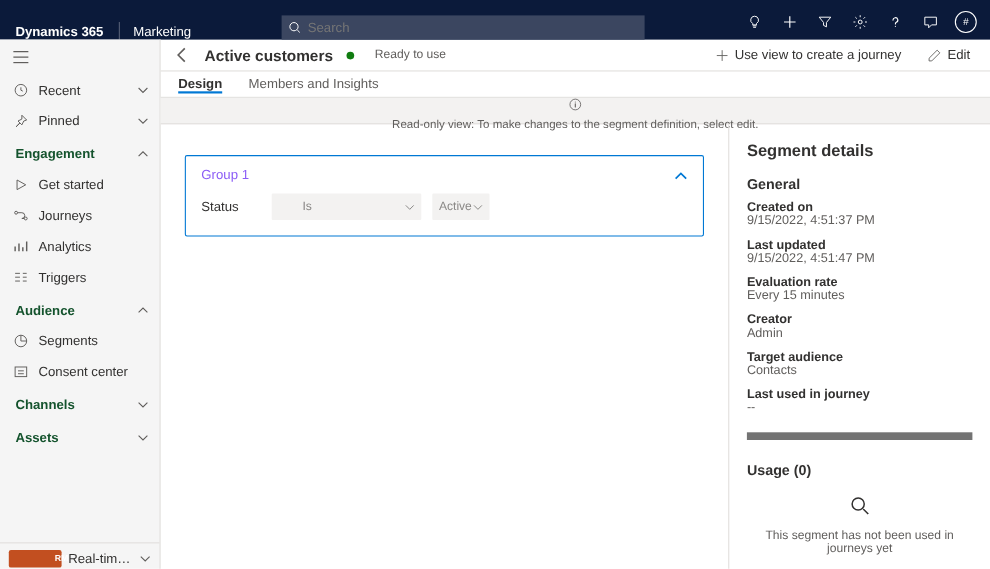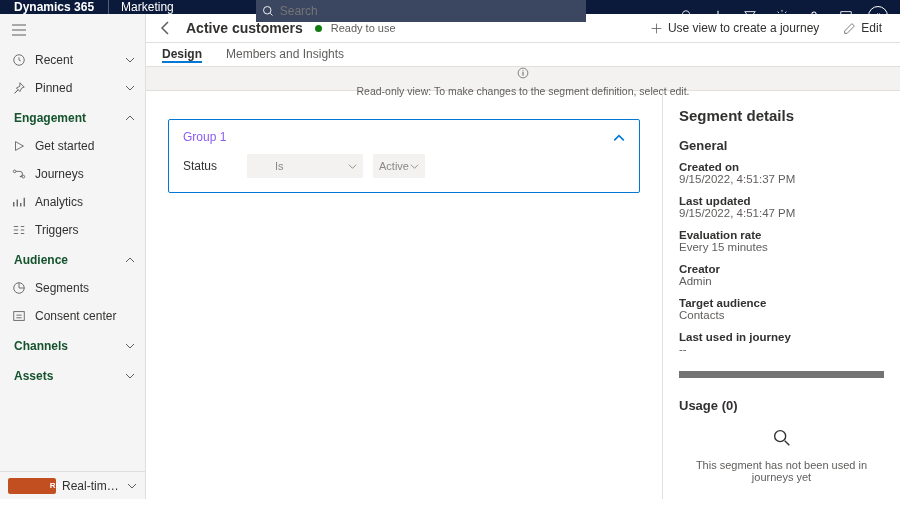--- a/index.html
+++ b/index.html
@@ -1,19 +1,19 @@
 <!DOCTYPE html>
 <html><head>
 <meta charset="utf-8">
 <style>
   * { box-sizing: border-box; margin: 0; padding: 0; font-family: "Segoe UI", -apple-system, sans-serif; }
   html, body { width: 900px; height: 517px; overflow: hidden; background: #fff; color: #323130; }
   svg { display: block; }
 
-  .topbar { height: 14px; background: #0b1a3a; display: flex; align-items: flex-start; color: #fff; font-size: 12px; }
+  .topbar { height: 36px; background: #0b1a3a; display: flex; align-items: flex-end; color: #fff; font-size: 12px; }
   .topbar .brand { padding: 0 14px; font-weight: 600; }
   .topbar .divider { width: 1px; height: 16px; background: rgba(255,255,255,0.3); }
   .topbar .area { padding: 0 12px; }
   .topbar .search { margin-left: 70px; width: 330px; height: 22px; background: #3b4660; display: flex; align-items: center; padding: 0 6px; gap: 6px; }
   .topbar .search input { flex: 1; background: transparent; border: none; color: #ddd; font-size: 12px; outline: none; }
   .topbar .spacer { flex: 1; }
   .topbar .icons { display: flex; align-items: center; gap: 0; margin-right: 6px; }
   .topbar .icon-btn { width: 32px; height: 32px; display: flex; align-items: center; justify-content: center; cursor: pointer; }
   .topbar .avatar { width: 20px; height: 20px; border: 1px solid #fff; border-radius: 50%; display: flex; align-items: center; justify-content: center; font-size: 9px; font-style: italic; }
 
@@ -27,42 +27,42 @@
   .sidebar .section-header { height: 28px; display: flex; align-items: center; padding: 0 10px 0 14px; font-size: 12px; font-weight: 600; cursor: pointer; color: #14532d; margin-top: 2px; }
   .sidebar .section-header .lbl { flex: 1; }
   .sidebar .footer { height: 28px; border-top: 1px solid #e1dfdd; display: flex; align-items: center; padding: 0 8px; gap: 6px; font-size: 12px; cursor: pointer; }
   .sidebar .footer .badge { width: 16px; height: 16px; background: #c24f20; color: #fff; font-size: 8px; font-weight: 600; display: flex; align-items: center; justify-content: center; border-radius: 2px; padding-left: 48px; }
   .sidebar .footer .lbl { flex: 1; white-space: nowrap; overflow: hidden; text-overflow: ellipsis; }
 
   .main { flex: 1; display: flex; flex-direction: column; }
   .page-header { height: 40px; border-bottom: 1px solid #e1dfdd; display: flex; align-items: center; padding: 0 12px; gap: 12px; }
   .page-header .back { cursor: pointer; color: #605e5c; }
   .page-header .title { font-size: 14px; font-weight: 600; }
-  .page-header .status { display: flex; align-items: center; gap: 9px; font-size: 11px; color: #605e5c; }
+  .page-header .status { display: flex; align-items: center; gap: 19px; font-size: 11px; color: #605e5c; }
   .page-header .status .dot { width: 7px; height: 7px; background: #107c10; border-radius: 50%; }
   .page-header .spacer { flex: 1; }
   .page-header .cmd { display: flex; align-items: center; gap: 5px; font-size: 12px; color: #323130; cursor: pointer; padding: 0 6px; }
 
   .tabs { height: 32px; border-bottom: 1px solid #e1dfdd; display: flex; align-items: center; padding-left: 16px; gap: 24px; }
   .tabs .tab { display: flex; align-items: center; font-size: 12px; color: #605e5c; cursor: pointer; border-bottom: 2px solid transparent; }
   .tabs .tab.active { color: #323130; border-bottom-color: #0078d4; font-weight: 600; }
 
   .infobar { height: 24px; background: #f3f2f1; border-bottom: 1px solid #e1dfdd; display: flex; align-items: center; padding: 0 12px; gap: 6px; font-size: 10.5px; color: #605e5c; flex-direction: column; }
 
   .content { flex: 1; display: flex; }
   .canvas { flex: 1; padding: 28px 22px; overflow: auto; }
   .group-card { border: 1px solid #0078d4; border-radius: 2px; padding: 10px 14px 14px; }
   .group-card .group-head { display: flex; align-items: flex-end; font-size: 12px; color: #8b5cf6; margin-bottom: 10px; }
   .group-card .group-head .lbl { flex: 1; }
   .group-card .group-head .chev { color: #0078d4; cursor: pointer; }
   .group-card .row { display: flex; align-items: center; gap: 10px; }
   .group-card .row .attr { width: 54px; font-size: 12px; }
   .group-card .row .select { height: 24px; background: #f3f2f1; display: flex; align-items: center; justify-content: space-between; padding: 0 6px; font-size: 11px; color: #8a8886; cursor: pointer; border-radius: 1px; }
   .group-card .row .select .chev { color: #8a8886; }
-  .group-card .row .op { width: 116px; padding-left: 28px; }
+  .group-card .row .op { width: 136px; padding-left: 28px; }
   .group-card .row .val { width: 52px; }
 
   .details { width: 238px; border-left: 1px solid #e1dfdd; padding: 16px 16px; overflow: auto; font-size: 12px; }
   .details h2 { font-size: 15px; font-weight: 600; margin-bottom: 14px; }
   .details h3 { font-size: 13px; font-weight: 600; margin-bottom: 8px; }
   .details .field { margin-bottom: 10px; }
   .details .field .k { font-size: 11.5px; font-weight: 600; color: #323130; }
   .details .field .v { font-size: 11.5px; color: #605e5c; }
   .details .usage-title { font-size: 13px; font-weight: 600; margin-top: 16px; padding-top: 20px; border-top: 7px solid #737373; }
   .details .usage-empty { margin-top: 14px; text-align: center; }

